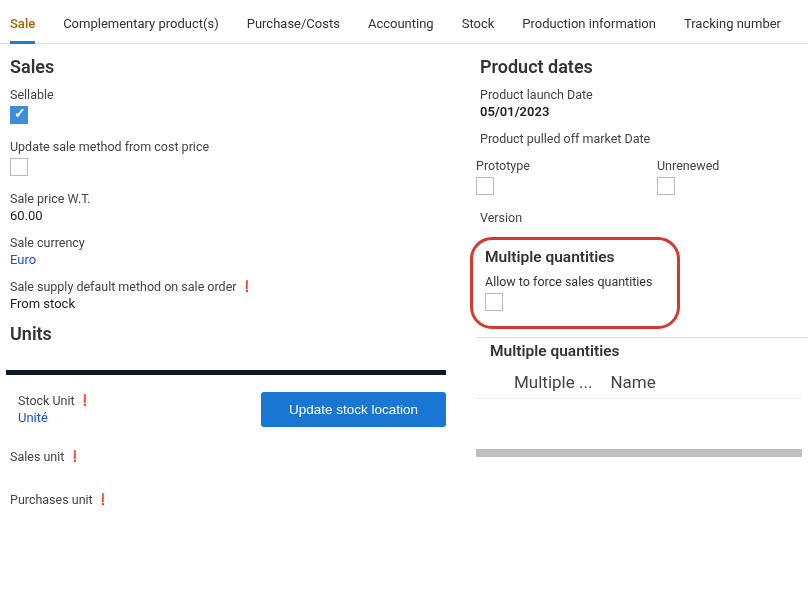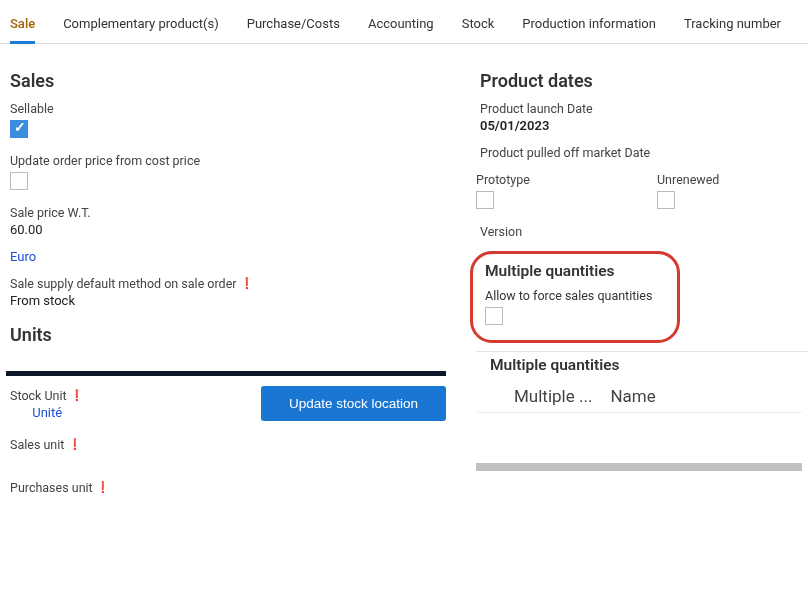--- a/index.html
+++ b/index.html
@@ -38,21 +38,21 @@
     gap: 30px;
     padding: 10px 6px 10px 6px;
   }
   .col-left  { flex: 0 0 440px; }
   .col-right { flex: 1; min-width: 0; }
 
   h2.section {
     font-size: 18px;
     font-weight: 600;
     color: #333;
-    margin: 16px 0 10px 0;
+    margin: 2px 0 10px 0;
     padding-left: 4px;
   }
   .section-row {
     border-bottom: 5px solid #0f172a;
     padding-bottom: 16px;
     margin-bottom: 10px;
   }
 
   .field       { margin: 6px 0 12px 0; padding-left: 4px; }
   .field-label { font-size: 12.5px; color: #444; display: flex; align-items: center; gap: 4px; }
@@ -163,47 +163,48 @@
   <div class="col-left">
 
     <h2 class="section">Sales</h2>
 
     <div class="field">
       <div class="field-label">Sellable</div>
       <span class="chk checked"></span>
     </div>
 
     <div class="field">
-      <div class="field-label">Update order price from cost price</div>
+      <div class="field-label">Update sale method from cost price</div>
       <span class="chk"></span>
     </div>
 
     <div class="field">
       <div class="field-label">Sale price W.T.</div>
       <div class="field-value">60.00</div>
     </div>
 
     <div class="field">
+      <div class="field-label">Sale currency</div>
       <div class="field-value field-link">Euro</div>
     </div>
 
     <div class="field">
       <div class="field-label">
         <span>Sale supply default method on sale order</span>
         <span class="info-icon">❗</span>
       </div>
       <div class="field-value">From stock</div>
     </div>
 
     <div class="section-row">
       <h2 class="section">Units</h2>
     </div>
 
     <div class="row-flex">
-      <div class="field" style="margin:0;text-align:center;">
+      <div class="field" style="margin:8px;">
         <div class="field-label">
           <span>Stock Unit</span>
           <span class="info-icon">❗</span>
         </div>
         <div class="field-value field-link">Unité</div>
       </div>
       <button class="btn-primary">Update stock location</button>
     </div>
 
     <div class="field" style="margin-top:16px;">

